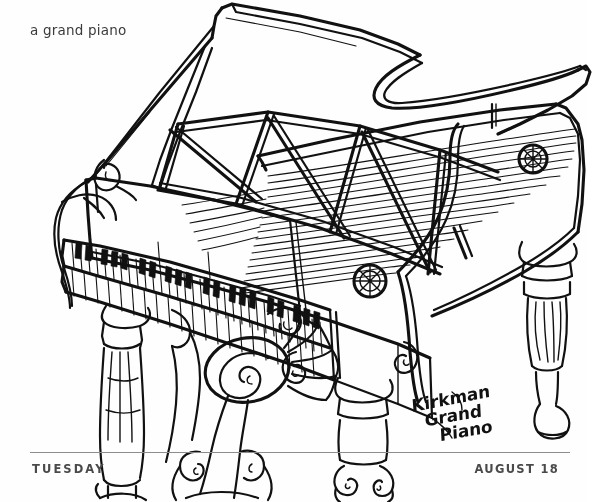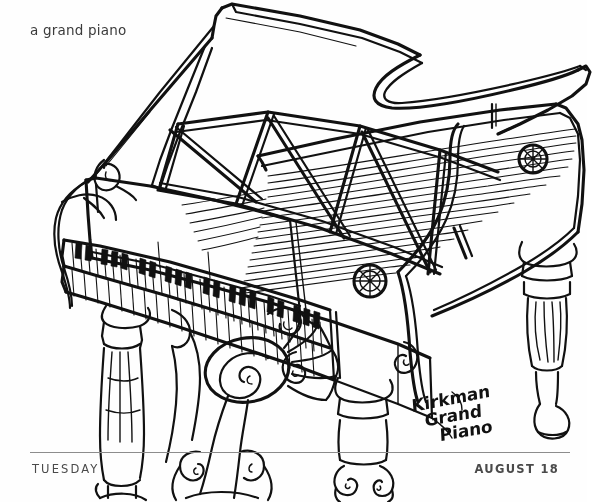--- a/index.html
+++ b/index.html
@@ -21,21 +21,21 @@
     white-space:nowrap;
   }
 
   .rule{
     position:absolute;left:30px;top:452px;width:540px;height:1px;
     background:#8d8d8d;
   }
 
   .footer-left{
     position:absolute;left:32px;top:462px;
-    font-size:11.5px;font-weight:normal;letter-spacing:2.1px;
+    font-size:11.5px;font-weight:bold;letter-spacing:2.1px;
     color:#4a4a4a;
     font-family:"DejaVu Sans", sans-serif;
     white-space:nowrap;
   }
   .footer-right{
     position:absolute;right:28px;top:462px;
     font-size:11.5px;font-weight:bold;letter-spacing:1.3px;
     color:#4a4a4a;
     font-family:"DejaVu Sans", sans-serif;
     white-space:nowrap;

